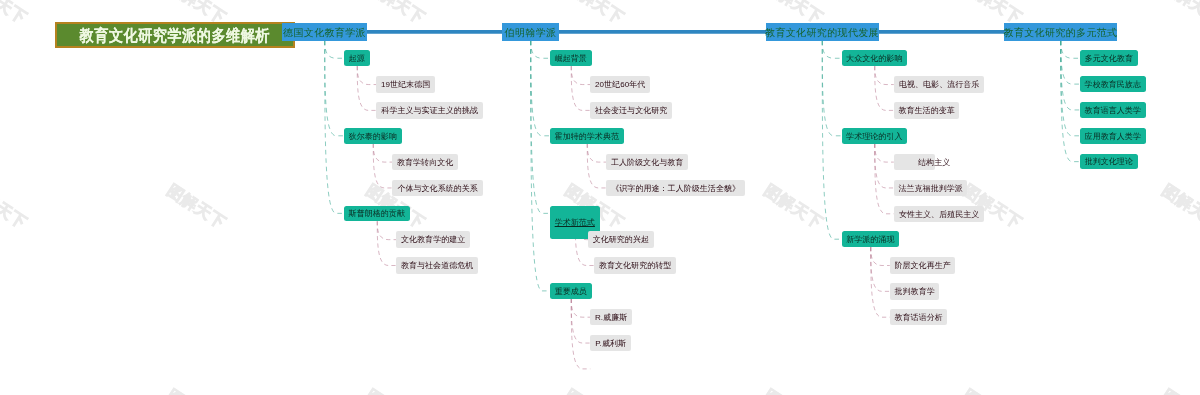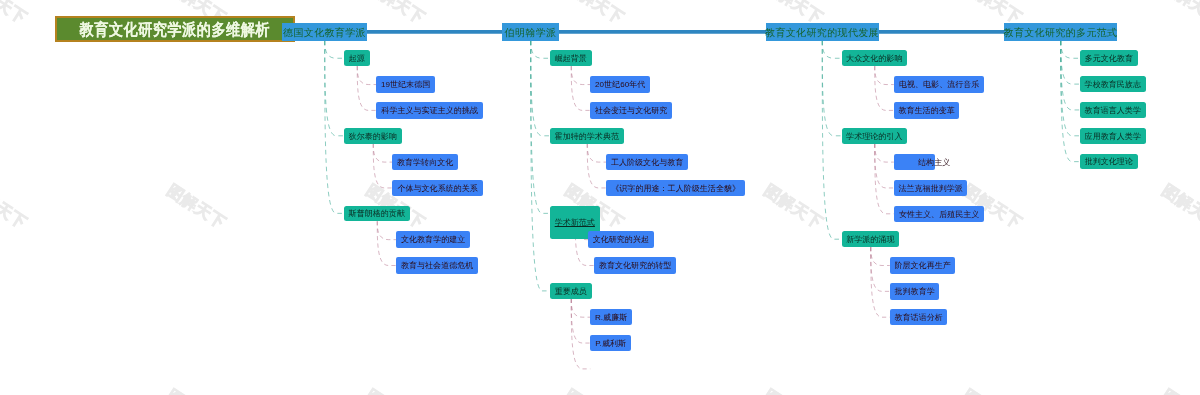--- a/index.html
+++ b/index.html
@@ -12,21 +12,21 @@
           -webkit-font-smoothing:antialiased;will-change:transform;}
   .node{position:absolute;box-sizing:border-box;white-space:nowrap;
         display:flex;align-items:center;justify-content:center;line-height:1;}
   .node span{display:block;position:relative;top:0.8px;}
   .root span{transform:scaleX(0.875);transform-origin:center;top:0.5px;
              text-shadow:0 0 .6px rgba(255,255,255,.9);}
   .root{background:#5b8a2e;border:2px solid #b5821f;color:#eef8e0;
         font-weight:700;font-size:16.2px;letter-spacing:0.55px;}
   .l1{background:#3498db;color:#15632e;font-size:10px;letter-spacing:.36px;}
   .l2{background:#13b598;color:#0a2b22;font-size:8px;letter-spacing:.05px;border-radius:2.5px;}
-  .l3{background:#3b82f6;color:#2b0b14;font-size:8px;letter-spacing:.05px;border-radius:2px;}
+  .l3{background:#e5e5e5;color:#2b0b14;font-size:8px;letter-spacing:.05px;border-radius:2px;}
 </style>
 </head>
 <body>
 
 <div id="stage">
   <svg id="wm" width="1200" height="395">
       <text x="-232" y="-12" transform="rotate(33 -232 -12)" fill="#eaeaea" font-size="16" stroke="#eaeaea" stroke-width="0.85" font-weight="700" letter-spacing="0.5">图解天下</text>
       <text x="-33" y="-12" transform="rotate(33 -33 -12)" fill="#eaeaea" font-size="16" stroke="#eaeaea" stroke-width="0.85" font-weight="700" letter-spacing="0.5">图解天下</text>
       <text x="166" y="-12" transform="rotate(33 166 -12)" fill="#eaeaea" font-size="16" stroke="#eaeaea" stroke-width="0.85" font-weight="700" letter-spacing="0.5">图解天下</text>
       <text x="365" y="-12" transform="rotate(33 365 -12)" fill="#eaeaea" font-size="16" stroke="#eaeaea" stroke-width="0.85" font-weight="700" letter-spacing="0.5">图解天下</text>
@@ -86,21 +86,21 @@
       <path d="M 822.25 40.6 C 822.25 92.09 822.25 135.80 833.70 135.80 L 841.50 135.80" stroke="#3aa894" fill="none" stroke-width="0.95" stroke-opacity="0.62" stroke-dasharray="4.6,3.8"></path>
       <path d="M 822.25 40.6 C 822.25 152.58 822.25 239.20 833.70 239.20 L 841.50 239.20" stroke="#3aa894" fill="none" stroke-width="0.95" stroke-opacity="0.62" stroke-dasharray="4.6,3.8"></path>
       <path d="M 1060.75 40.6 C 1060.75 46.73 1060.75 58.25 1072.20 58.25 L 1080.00 58.25" stroke="#3aa894" fill="none" stroke-width="0.95" stroke-opacity="0.62" stroke-dasharray="4.6,3.8"></path>
       <path d="M 1060.75 40.6 C 1060.75 61.85 1060.75 84.10 1072.20 84.10 L 1080.00 84.10" stroke="#3aa894" fill="none" stroke-width="0.95" stroke-opacity="0.62" stroke-dasharray="4.6,3.8"></path>
       <path d="M 1060.75 40.6 C 1060.75 76.97 1060.75 109.95 1072.20 109.95 L 1080.00 109.95" stroke="#3aa894" fill="none" stroke-width="0.95" stroke-opacity="0.62" stroke-dasharray="4.6,3.8"></path>
       <path d="M 1060.75 40.6 C 1060.75 92.09 1060.75 135.80 1072.20 135.80 L 1080.00 135.80" stroke="#3aa894" fill="none" stroke-width="0.95" stroke-opacity="0.62" stroke-dasharray="4.6,3.8"></path>
       <path d="M 1060.75 40.6 C 1060.75 107.21 1060.75 161.65 1072.20 161.65 L 1080.00 161.65" stroke="#3aa894" fill="none" stroke-width="0.95" stroke-opacity="0.62" stroke-dasharray="4.6,3.8"></path>
       <path d="M 263 31.9 L 1004 31.9" stroke="#2e86c1" fill="none" stroke-width="3.9" stroke-opacity="1"></path>
     </svg>
   <div id="nodes">
-      <div class="node root" style="left: 55px; top: 16px; width: 240px; height: 26px;">
+      <div class="node root" style="left: 55px; top: 22px; width: 240px; height: 26px;">
         <span>教育文化研究学派的多维解析</span>
       </div>
       <div class="node l1" style="left: 282px; top: 23px; width: 85px; height: 17.6px;">
         <span>德国文化教育学派</span>
       </div>
       <div class="node l2" style="left: 344px; top: 50.4px; width: 25.6px; height: 15.7px;">
         <span>起源</span>
       </div>
       <div class="node l3" style="left: 376.3px; top: 76.35px; width: 58.7px; height: 16.4px;">
         <span>19世纪末德国</span>

